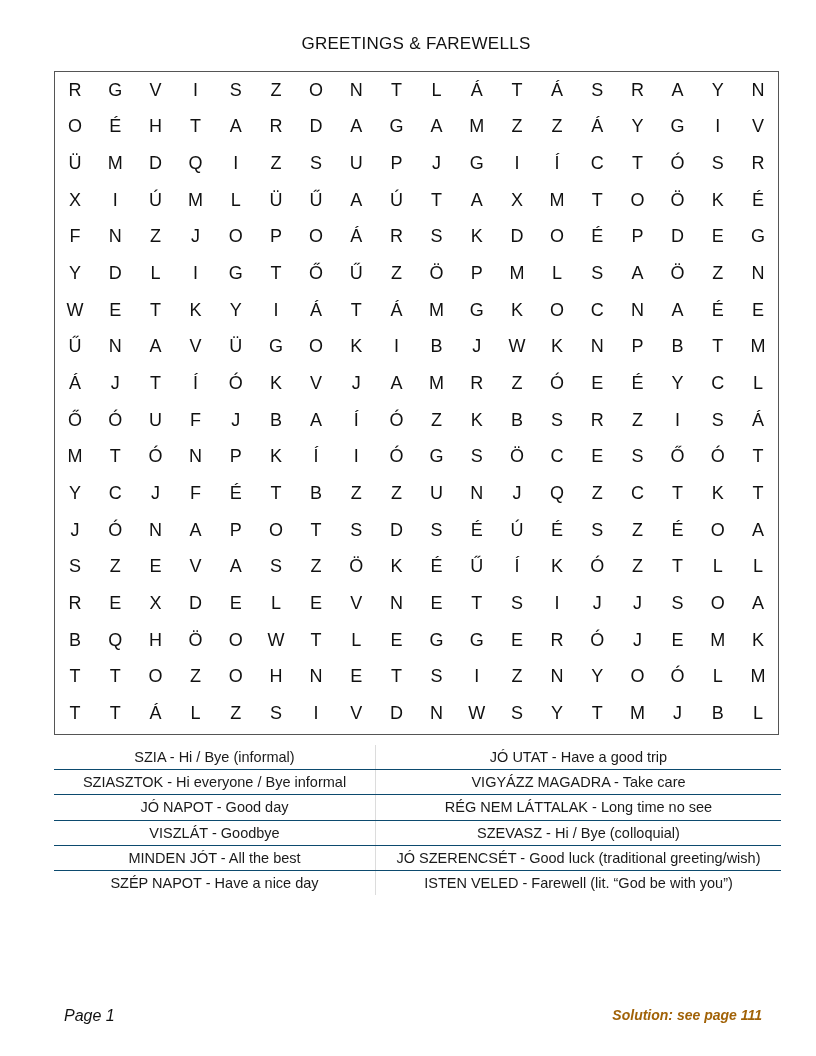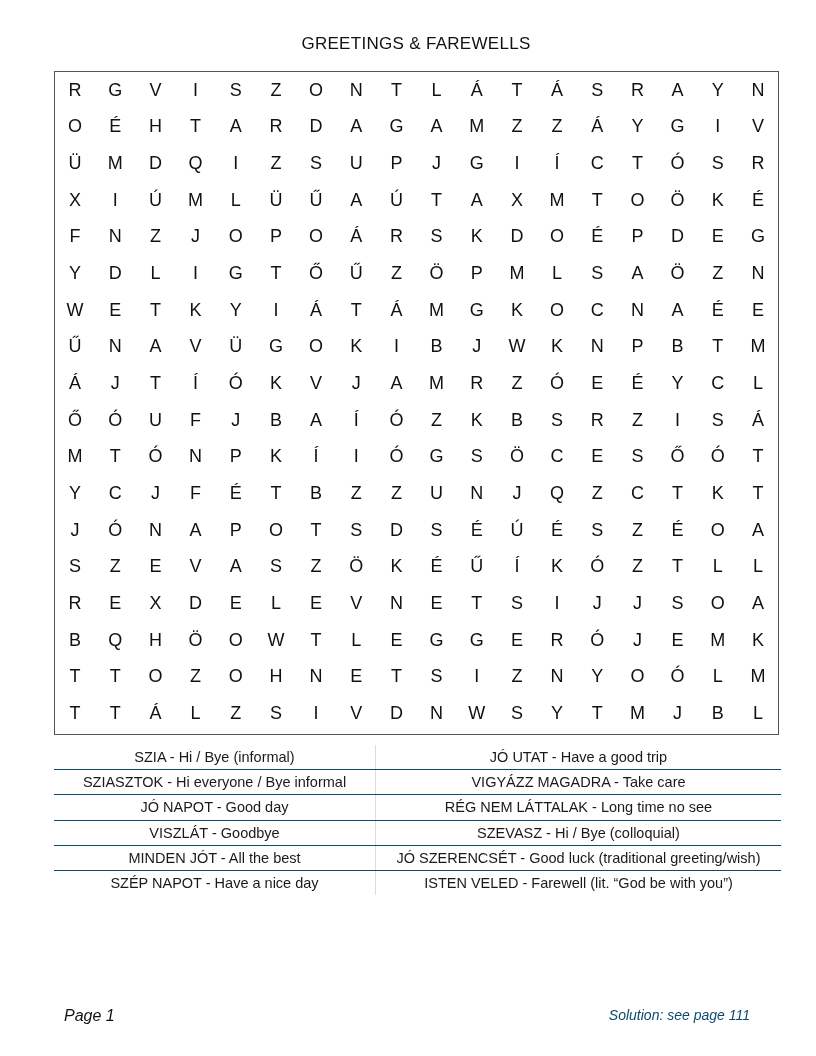--- a/index.html
+++ b/index.html
@@ -85,25 +85,26 @@
     .footer-left {
       position: absolute;
       left: 64px;
       top: 1007px;
       font-size: 16px;
       font-style: italic;
       color: #111;
     }
     .footer-right {
       position: absolute;
-      right: 66px;
+      right: 54px;
       top: 1007px;
       font-size: 14px;
       font-style: italic;
-      color: #0c4a6e;
+      color: #a16207;
+      font-weight: bold;
     }
   </style>
 </head>
 <body>
 
 <div class="title">GREETINGS &amp; FAREWELLS</div>
 
 <div class="grid-box">
   <div class="grid" id="grid">
       <div class="cell">R</div>

